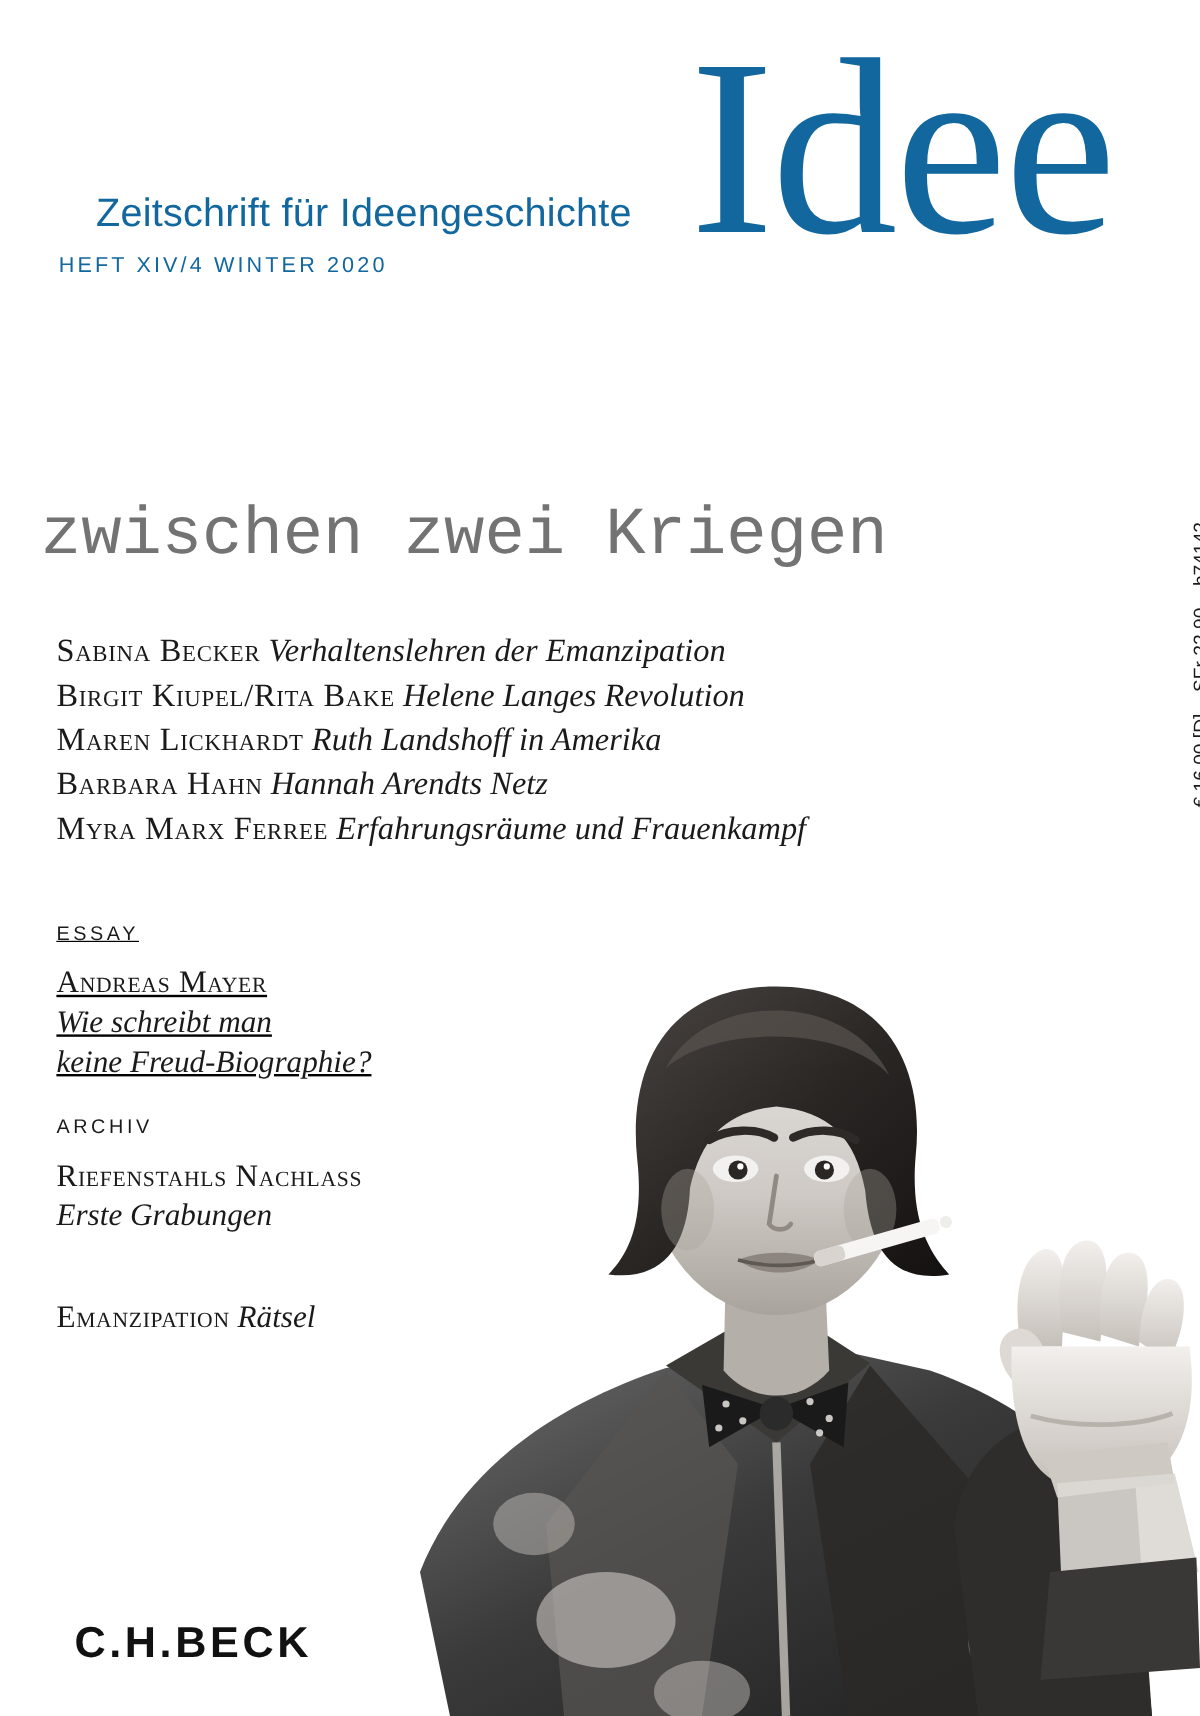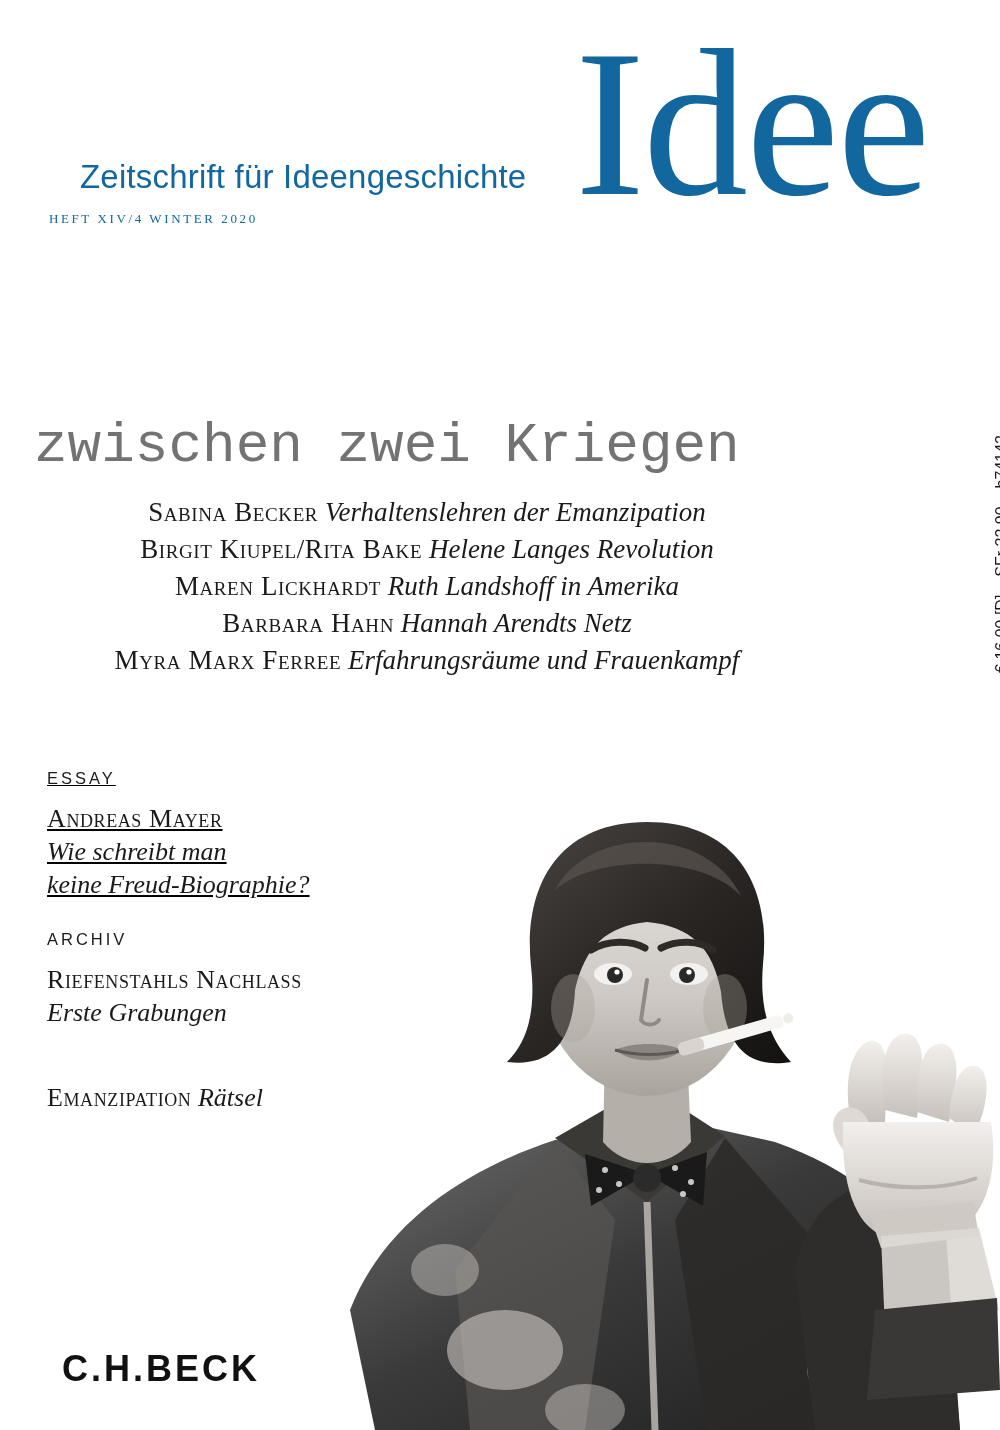--- a/index.html
+++ b/index.html
@@ -36,22 +36,22 @@
     font-size: 33px;
     color: #12679e;
     letter-spacing: 0.2px;
     white-space: nowrap;
     margin-left: 32px;
   }
   .issue-line {
     position: absolute;
     left: 49px;
     top: 211px;
-    font-family: Liberation Serif, serif;
-    font-size: 13px;
+    font-family: Liberation Sans, sans-serif;
+    font-size: 18px;
     color: #12679e;
     letter-spacing: 2.6px;
     white-space: nowrap;
     text-align: right;
   }
 
   
   .title-main {
     position: absolute;
     left: 44px;
@@ -70,23 +70,22 @@
     font-size: 56px;
     line-height: 1;
     color: #737373;
     white-space: nowrap;
   }
 
   
   .contents {
     position: absolute;
     left: 47px;
-    top: 494px;
+    top: 524px;
     width: 760px;
-    text-align: center;
   }
   .content-line {
     font-family: "Liberation Serif", serif;
     font-size: 27px;
     line-height: 37px;
     color: #1a1a1a;
     white-space: nowrap;
   }
   .author {
     font-variant: small-caps;

